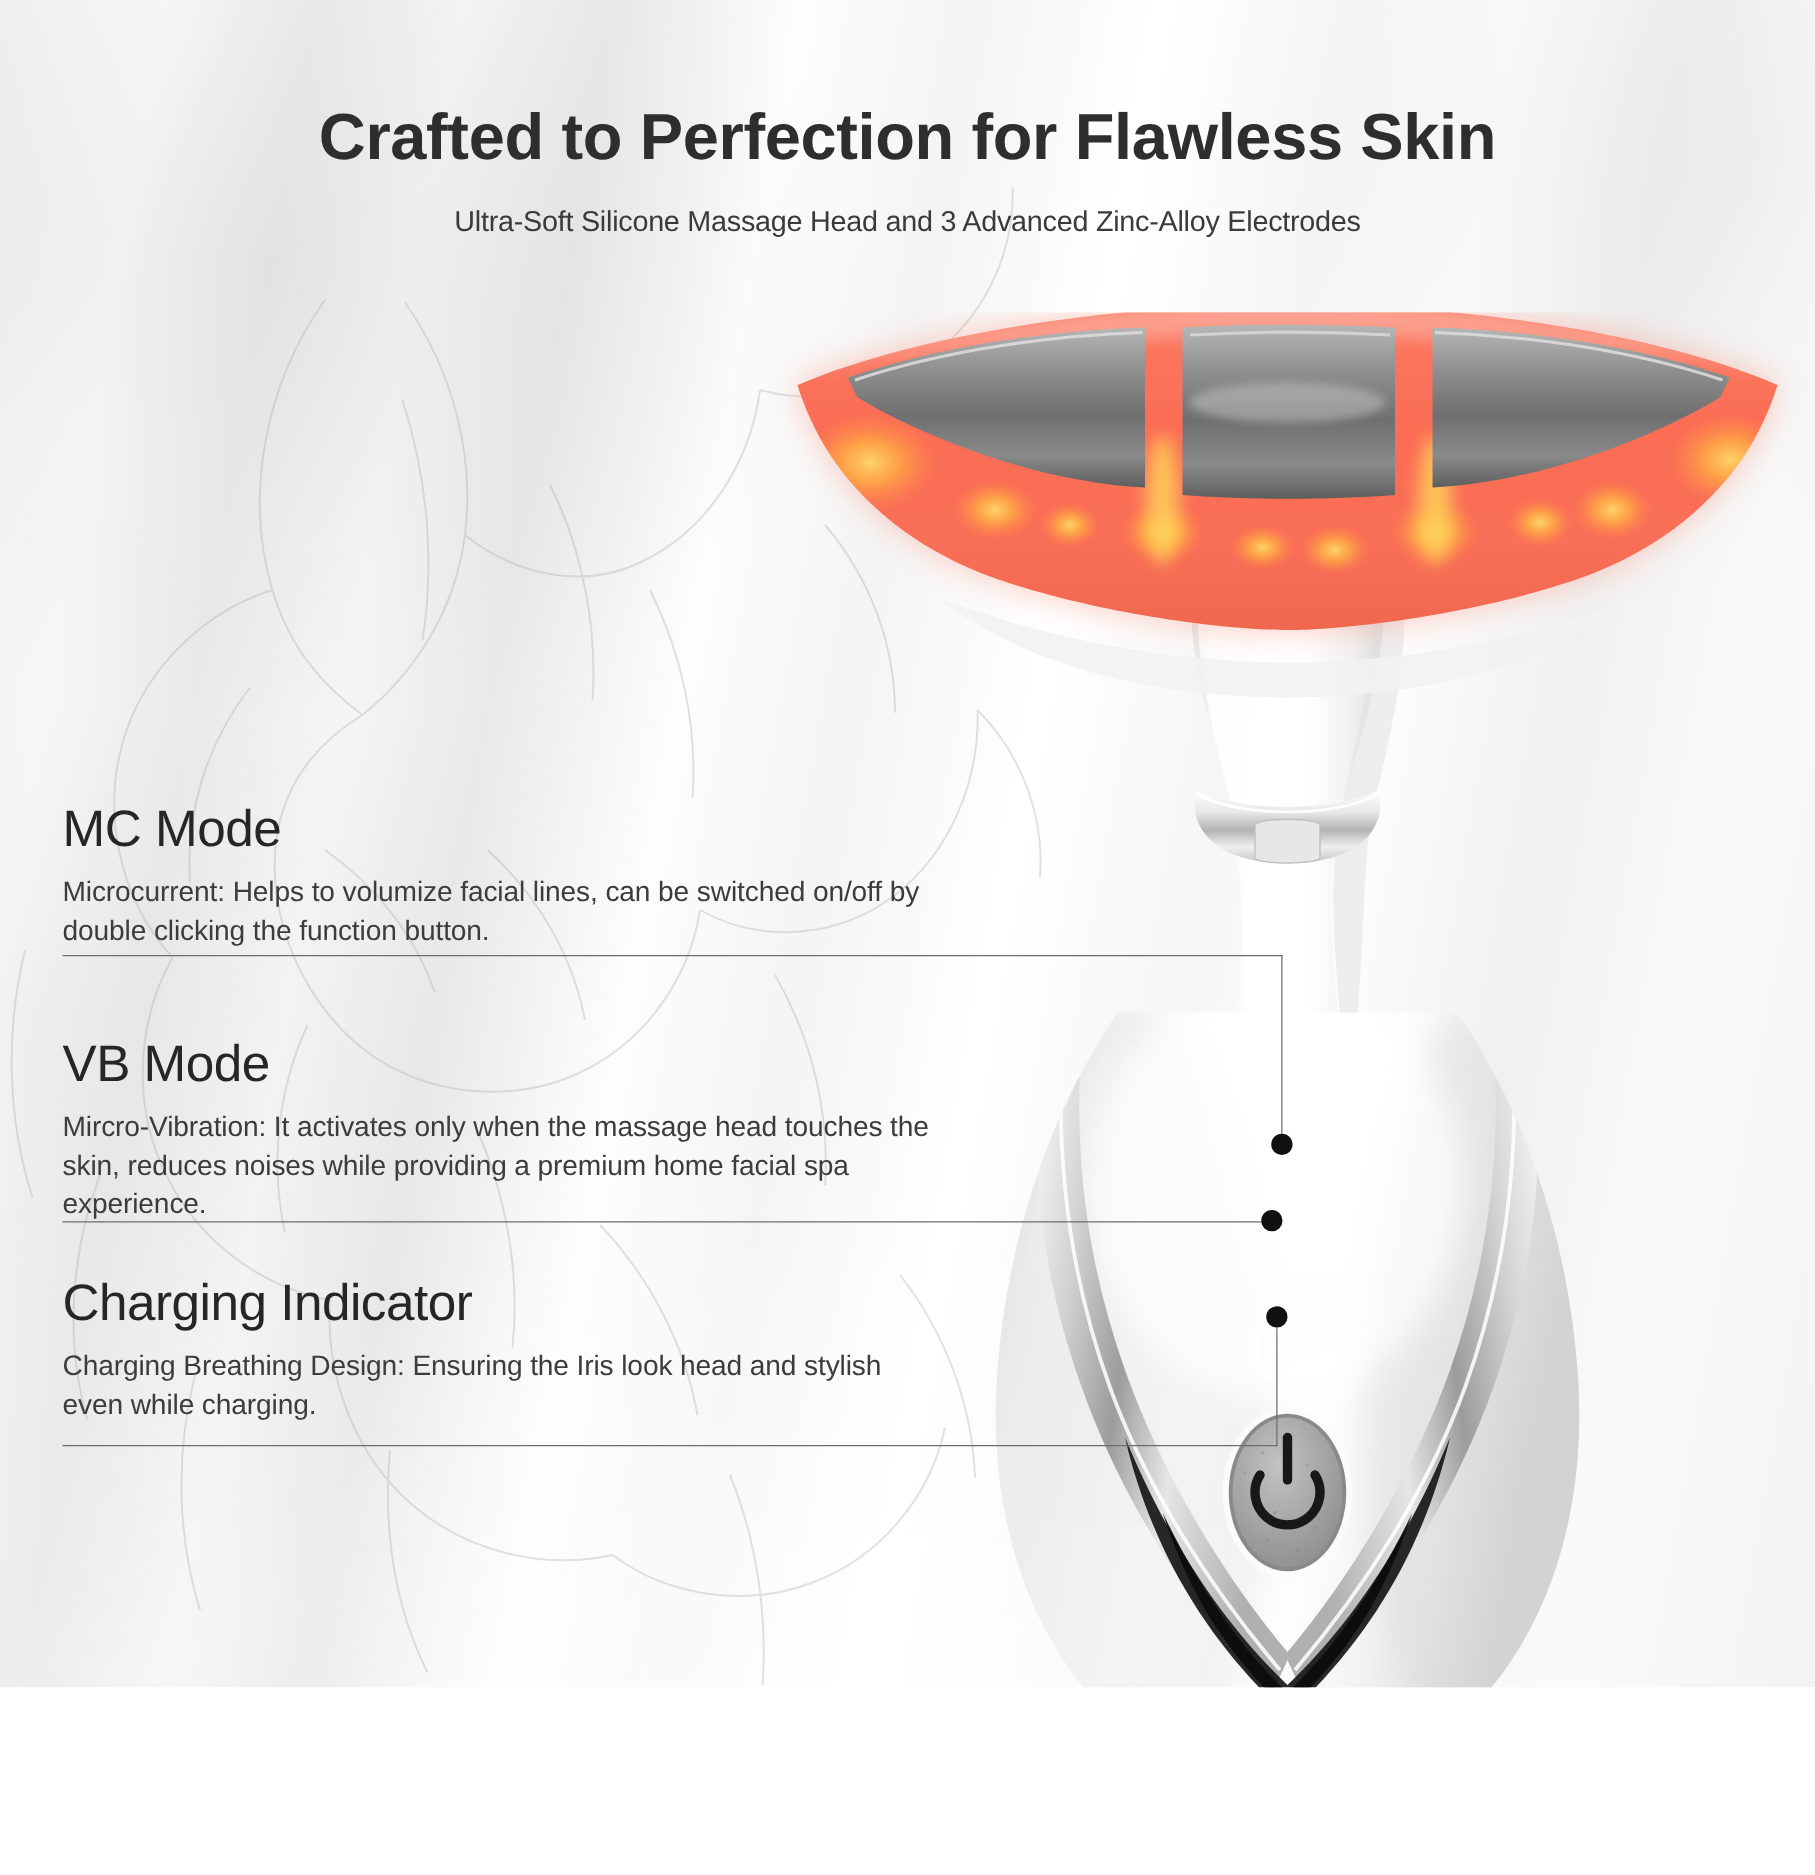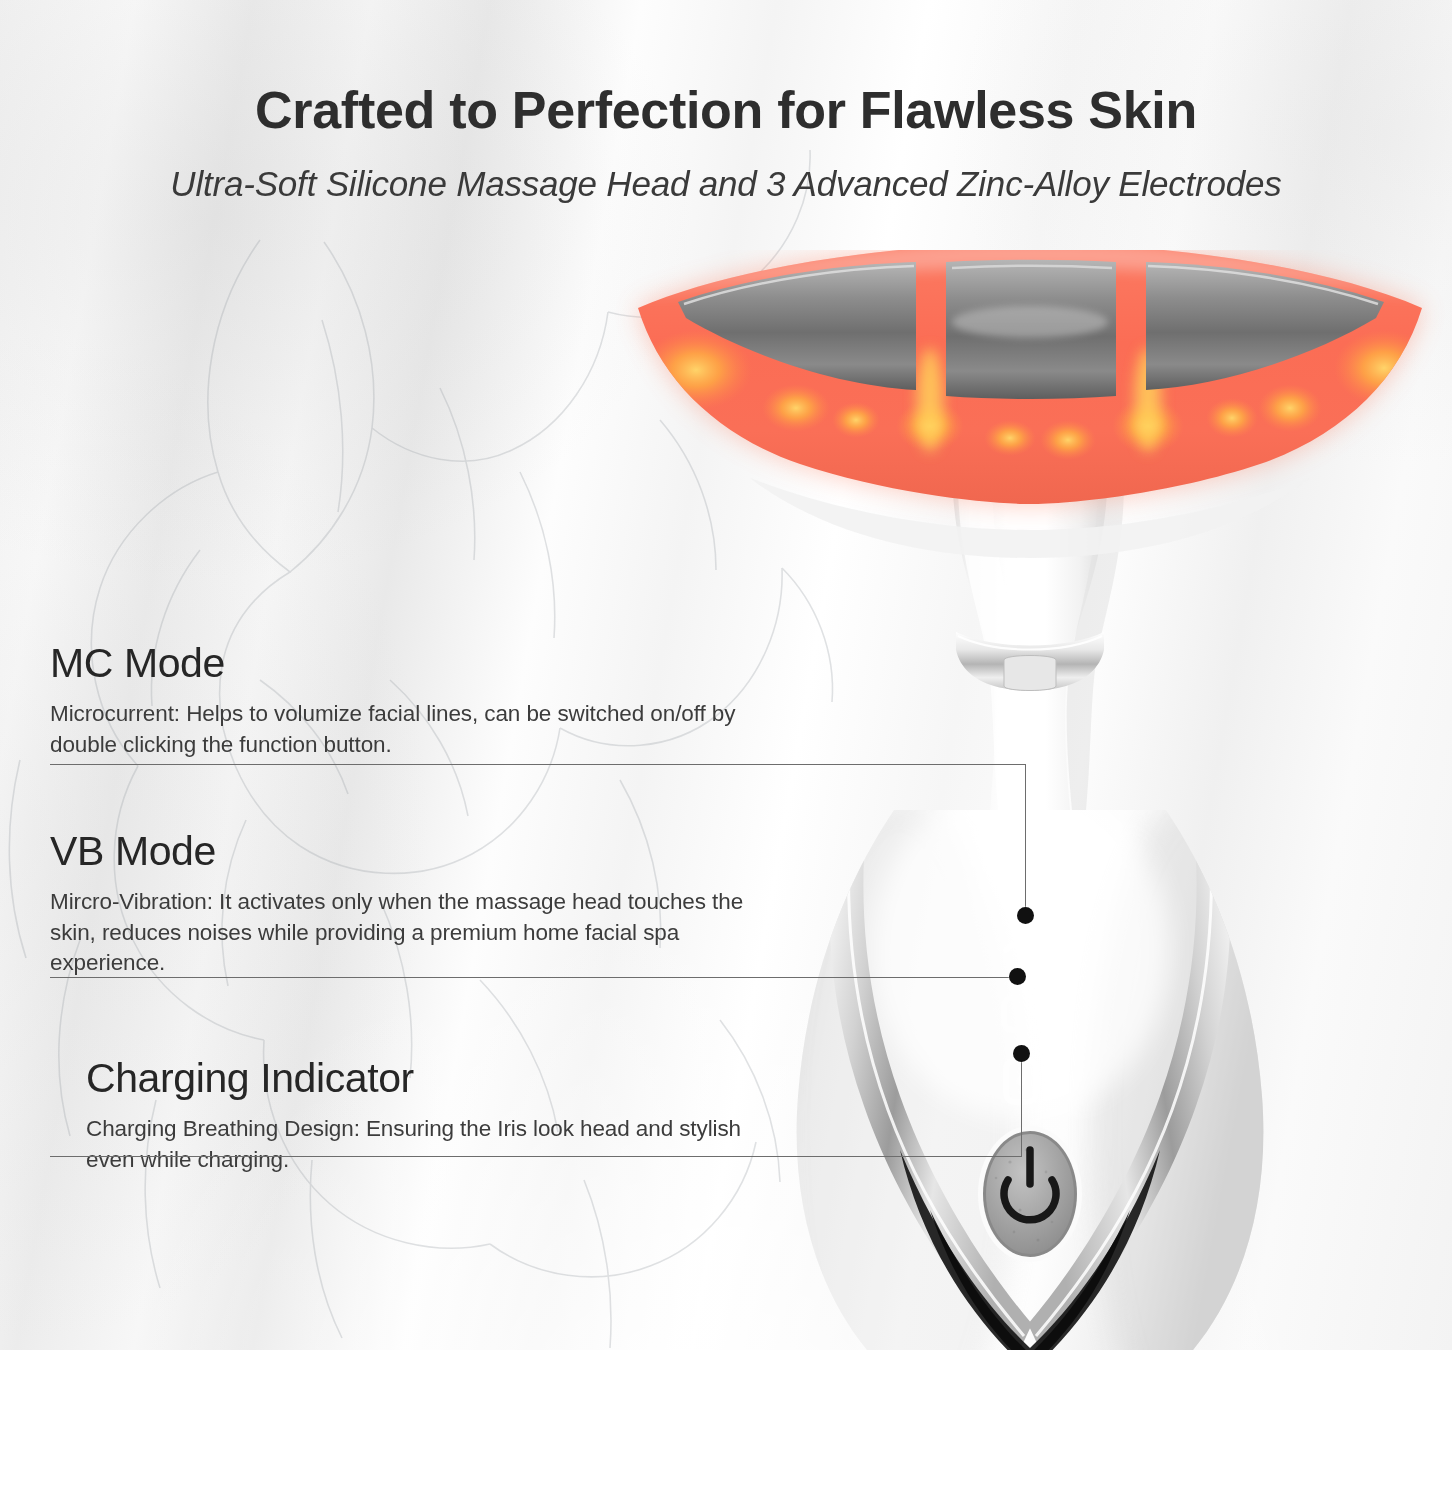--- a/index.html
+++ b/index.html
@@ -61,25 +61,24 @@
     padding-top: 82px;
     font-size: 52px;
     font-weight: bold;
     letter-spacing: -0.3px;
     color: #2e2e2e;
     line-height: 1.08;
   }
   .subhead {
     margin: 0;
     padding-top: 26px;
-    font-size: 35px;
+    font-size: 23px;
     font-weight: normal;
     color: #3a3a3a;
     letter-spacing: -0.2px;
-    font-style: italic;
   }
 
   
   .feature {
     position: absolute;
     left: 50px;
     width: 700px;
   }
   .feature-title {
     margin: 0;
@@ -93,21 +92,21 @@
     margin: 0;
     padding-top: 12px;
     font-size: 22.5px;
     line-height: 1.36;
     color: #3c3c3c;
     letter-spacing: -0.1px;
   }
 
   #feature-mc       { top: 641px; }
   #feature-vb       { top: 829px; }
-  #feature-charging { top: 1056px; margin-left: 36px; }
+  #feature-charging { top: 1020px; }
 
   
   .leader {
     position: absolute;
     background: #6d6d6d;
     pointer-events: none;
   }
   .leader.h { height: 1px; }
   .leader.v { width: 1px; }
 

